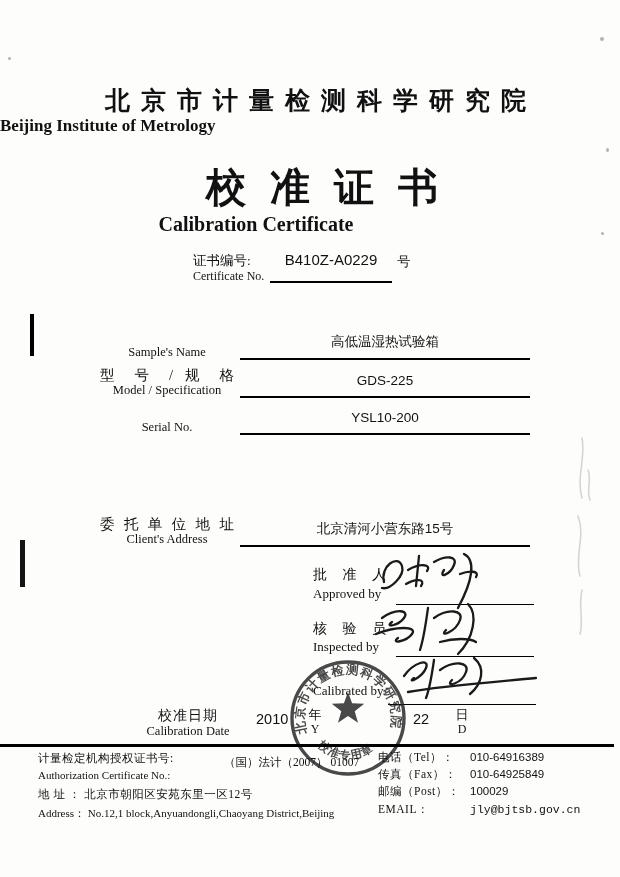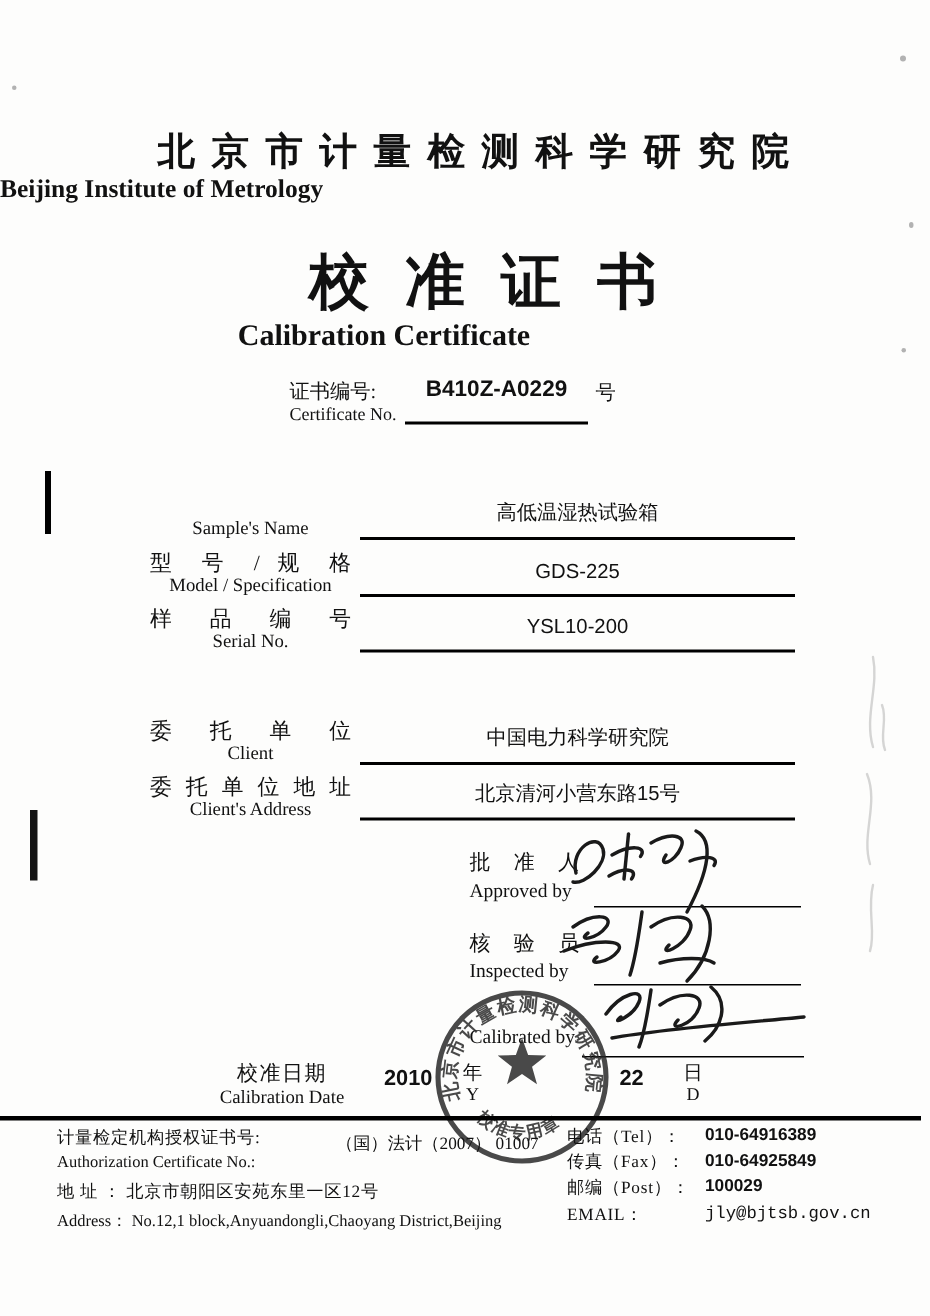--- a/index.html
+++ b/index.html
@@ -1,19 +1,19 @@
 <!DOCTYPE html>
 <html><head>
 <meta charset="utf-8">
 <style>
   html,body{margin:0;padding:0;background:#e8e8e8;}
   .page{position:relative;width:620px;height:877px;background:#fdfdfc;overflow:hidden;
         font-family:"Liberation Serif","DejaVu Serif",serif;color:#111;}
   .abs{position:absolute;}
-  .sans{font-family:"Liberation Sans","DejaVu Sans",sans-serif;font-weight:bold;}
+  .sans{font-family:"Liberation Sans","DejaVu Sans",sans-serif;}
   .mono{font-family:"Liberation Mono","DejaVu Sans Mono",monospace;}
 
   .inst-cn{left:0;top:84px;width:620px;font-size:25px;font-weight:bold;
            letter-spacing:11px;padding-left:11px;text-align:center;}
   .inst-en{left:0;top:116px;width:620px;font-size:17px;font-weight:bold;text-align:left;}
   .title-cn{left:0;top:160px;width:620px;font-size:40px;font-weight:bold;
             letter-spacing:24px;padding-left:24px;text-align:center;}
   .title-en{left:0;top:213px;width:512px;font-size:20px;font-weight:bold;text-align:center;}
 
   .cert-label-cn{left:193px;top:252px;font-size:13.5px;text-align:right;}
@@ -69,28 +69,22 @@
   <div class="srow" style="top:326px">
     <div class="row-label-en">Sample's Name</div>
     <div class="row-value">高低温湿热试验箱</div>
   </div>
   <div class="srow" style="top:364px">
     <div class="row-label-cn">型 号 / 规 格</div>
     <div class="row-label-en">Model / Specification</div>
     <div class="row-value">GDS-225</div>
   </div>
   <div class="srow" style="top:401px">
-    <div class="row-label-cn">样 品 编 号</div>
     <div class="row-label-en">Serial No.</div>
     <div class="row-value">YSL10-200</div>
-  </div>
-  <div class="srow" style="top:476px">
-    <div class="row-label-cn">委 托 单 位</div>
-    <div class="row-label-en">Client</div>
-    <div class="row-value">中国电力科学研究院</div>
   </div>
   <div class="srow" style="top:513px">
     <div class="row-label-cn">委 托 单 位 地 址</div>
     <div class="row-label-en">Client's Address</div>
     <div class="row-value">北京清河小营东路15号</div>
   </div>
 
   <div class="abs app-cn" style="left:313px;top:566px">批 准 人</div>
   <div class="abs app-en" style="left:313px;top:586px">Approved by</div>
   <div class="abs sig-line" style="left:396px;top:578px;width:138px;height:26px"></div>

